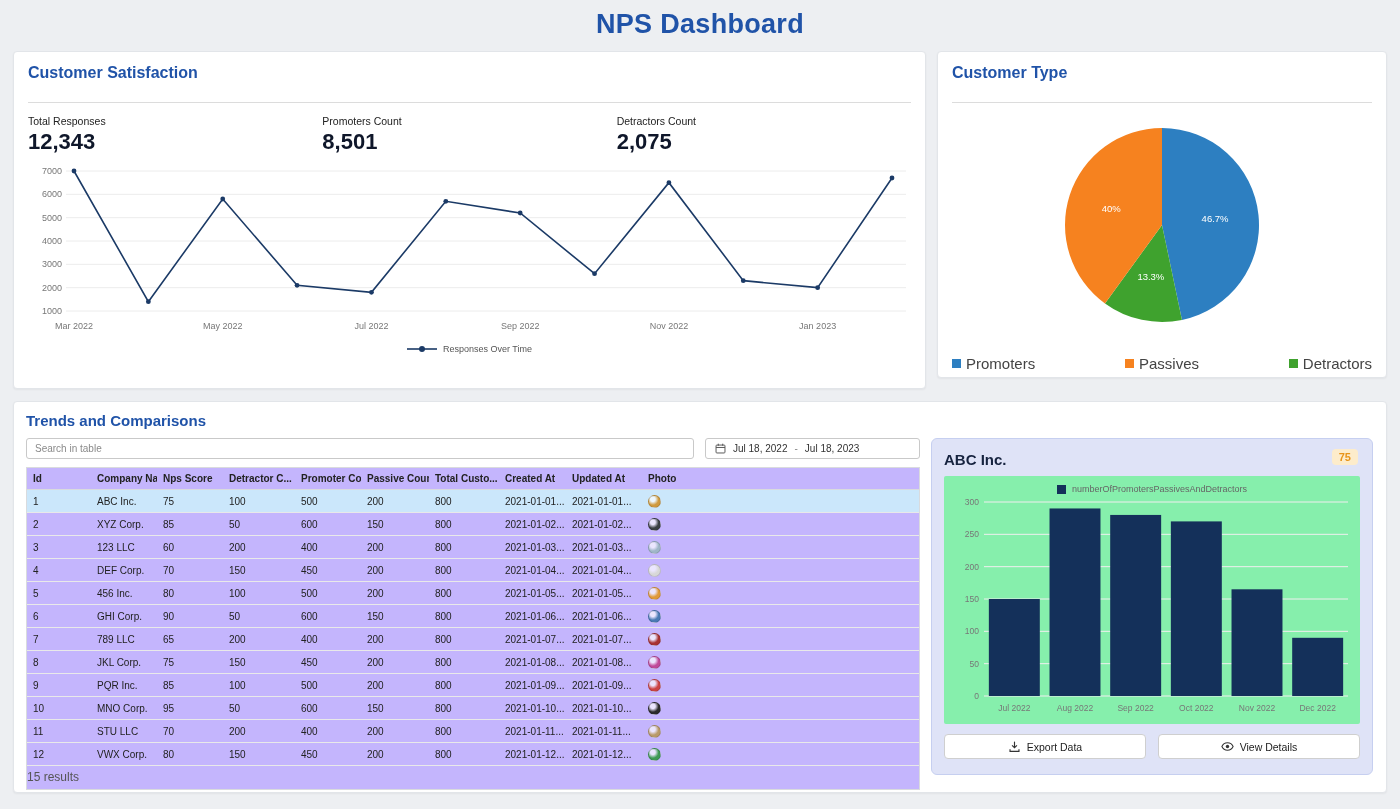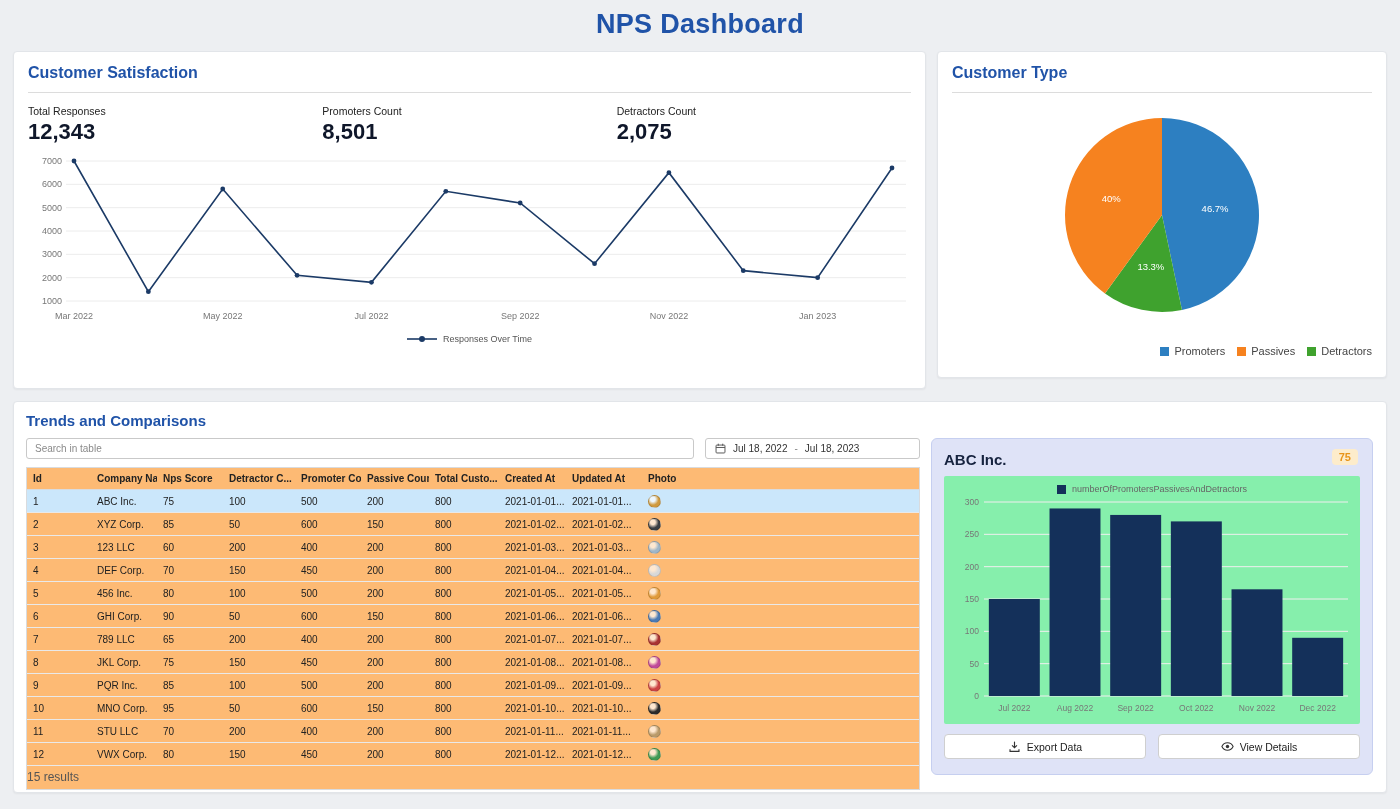--- a/index.html
+++ b/index.html
@@ -3,40 +3,40 @@
 <meta charset="utf-8">
 <style>
   *{box-sizing:border-box;margin:0;padding:0}
   html,body{width:1400px;height:809px}
   body{background:#edeff2;font-family:"Liberation Sans",sans-serif;color:#222;overflow:hidden}
   .page-title{text-align:center;font-size:27px;font-weight:800;color:#2053a8;padding:9px 0 11px;letter-spacing:.3px}
   .top-row{display:flex;gap:11px;padding:0 13px;align-items:flex-start}
   .card{background:#fff;border:1px solid #e2e5e9;border-radius:4px;box-shadow:0 1px 2px rgba(0,0,0,.05)}
   .sat-card{width:913px;height:338px;padding:12px 14px}
   .type-card{flex:1;height:327px;padding:12px 14px}
-  .card-title{font-size:16px;font-weight:700;color:#2053a8;padding-bottom:10px;border-bottom:1px solid #dcdcdc}
+  .card-title{font-size:16px;font-weight:700;color:#2053a8;padding-bottom:20px;border-bottom:1px solid #dcdcdc}
   .metrics{display:flex;margin-top:12px}
   .metric{width:298px}
   .metric-label{font-size:10.5px;font-weight:400;color:#222}
   .metric-value{font-size:22px;font-weight:700;color:#0f172a;margin-top:2px}
   .line-chart-wrap{margin-top:8px}
   .line-legend{display:flex;justify-content:center;align-items:center;gap:6px;margin-top:5px;font-size:9px;color:#555}
   .pie-wrap{display:flex;justify-content:center;margin-top:6px}
-  .pie-legend{display:flex;justify-content:flex-end;gap:12px;margin-top:10px;font-size:11px;color:#444;align-items:center}
+  .pie-legend{display:flex;justify-content:space-between;gap:2px;margin-top:10px;font-size:15px;color:#444;align-items:center}
   .lg-item{display:inline-flex;align-items:center;gap:5px}
   .lg-sq{width:9px;height:9px;display:inline-block}
   .trends-card{margin:12px 13px 0;padding:10px 12px;height:392px}
   .trends-title{font-size:15px;font-weight:700;color:#2053a8}
   .content-row{display:flex;gap:11px;margin-top:9px}
   .left-col{width:894px}
   .controls{display:flex;gap:11px}
   .search-input{width:668px;height:21px;border:1px solid #c9c9c9;border-radius:3px;padding:0 8px;font-size:10px;color:#333;font-family:inherit;background:#fff}
   .search-input::placeholder{color:#8a8a8a}
   .date-range{width:215px;height:21px;border:1px solid #c9c9c9;border-radius:3px;display:flex;align-items:center;gap:7px;padding:0 9px;font-size:10px;background:#fff;color:#333;cursor:pointer}
-  .table-wrap{margin-top:8px;border:1px solid #d9dbde;background:#fdba74}
+  .table-wrap{margin-top:8px;border:1px solid #d9dbde;background:#c4b5fd}
   table{width:100%;border-collapse:collapse;font-size:10px;table-layout:fixed}
   thead th{text-align:left;font-weight:700;padding:5px 6px;border-bottom:1px solid #d9dbde;white-space:nowrap;overflow:hidden;color:#222}
   tbody td{padding:4.5px 6px;border-bottom:1px solid #e9e9e9;white-space:nowrap;overflow:hidden;color:#222}
   tbody tr.selected{background:#cbe7fb}
   .table-footer{text-align:left;font-size:12px;color:#555;padding:4px 0 5px}
   .avatar{width:13px;height:13px;border-radius:50%;display:inline-block;vertical-align:middle;border:1px solid rgba(0,0,0,.15)}
   .detail-panel{width:442px;height:337px;background:#dfe3f7;border:1px solid #c6cff0;border-radius:6px;padding:12px;position:relative}
   .detail-name{font-size:15px;font-weight:700;color:#16233f}
   .score-badge{position:absolute;top:10px;right:14px;background:#fdeccb;color:#e8941a;font-size:11px;font-weight:700;padding:2px 7px;border-radius:4px}
   .chart-card{background:#86efac;margin-top:8px;padding:8px 8px 4px;border-radius:2px}

